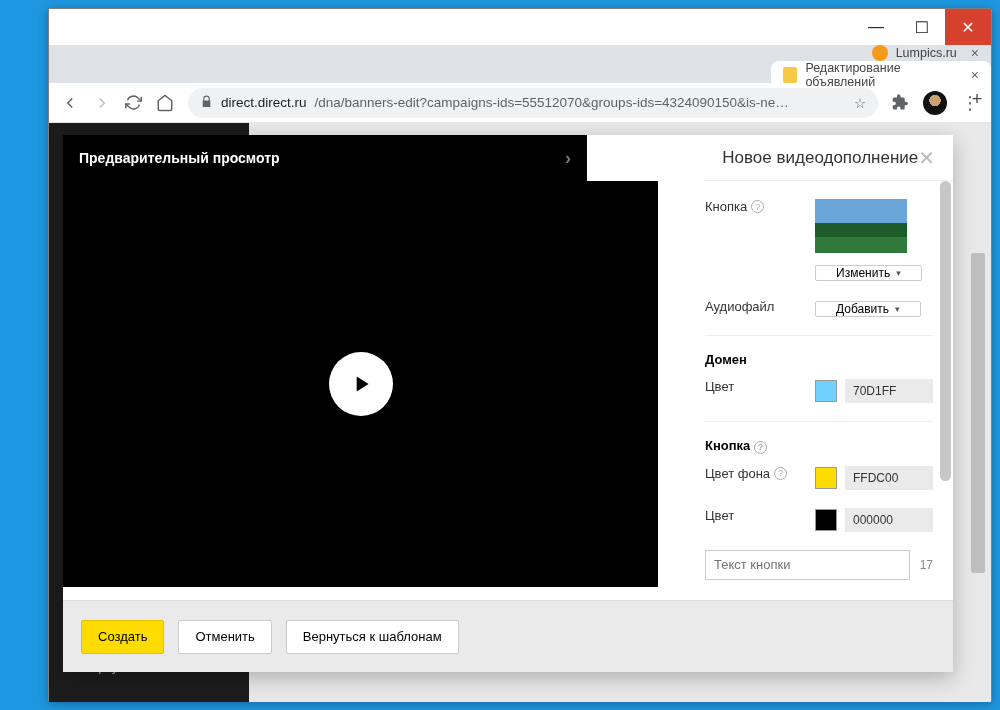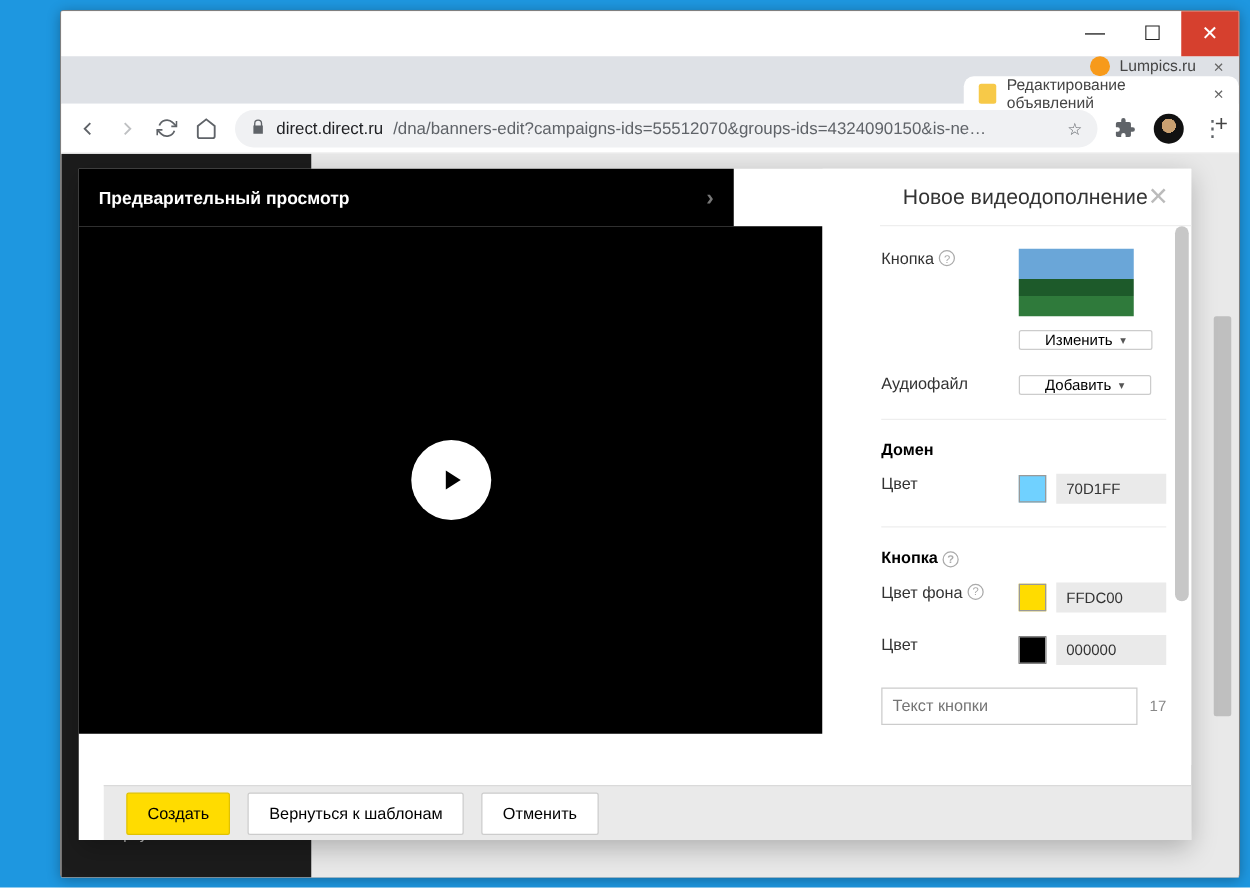--- a/index.html
+++ b/index.html
@@ -40,21 +40,21 @@
   .ddbtn{height:16px; border:1px solid #ccc; background:#fff; padding:0 20px; font-size:12px; display:inline-flex; align-items:center; gap:6px; border-radius:2px;}
   .ddarrow{font-size:9px; color:#555;}
   .hr{height:1px; background:#eee; margin:4px 0 16px 0;}
   .sect{font-size:13px; font-weight:700; margin:6px 0 12px 0;}
   .swatch{width:22px;height:22px;border:1px solid #999;}
   .hexbox{width:88px;height:24px;background:#eaeaea; display:flex;align-items:center; padding:0 8px; font-size:12px; color:#333; margin-left:8px;}
   .colorrow{display:flex; align-items:center;}
   .txtinput{flex:1; height:30px; border:1px solid #ccc; padding:0 8px; font-size:13px; color:#888;}
   .counter{font-size:12px; color:#888; margin-left:10px;}
   .scrollfake{position:absolute; right:2px; top:46px; width:11px; height:300px; background:#c7c7c7; border-radius:6px;}
-  .footer{position:absolute; left:0; right:0; bottom:0; height:44px; background:#eaeaea; border-top:1px solid #dadada; display:flex; align-items:center; padding:0 18px; gap:14px;margin-left:20px;}
+  .footer{position:absolute; left:0; right:0; bottom:0; height:72px; background:#eaeaea; border-top:1px solid #dadada; display:flex; align-items:center; padding:0 18px; gap:14px;}
   .btn{height:34px; padding:0 16px; border:1px solid #ccc; background:#fff; font-size:13px; display:flex; align-items:center; border-radius:2px;}
   .btn.primary{background:#ffdc00; border-color:#e0c200; font-weight:500;}
   .outerscroll{position:absolute; right:6px; top:130px; width:14px; height:320px; background:#bfbfbf; border-radius:2px;}
 </style>
 </head>
 <body>
 
 <div class="window">
 
   <div class="titlebar">
@@ -215,19 +215,19 @@
           <div class="row" style="align-items:center">
             <input class="txtinput" placeholder="Текст кнопки" style="">
             <span class="counter">17</span>
           </div>
 
         </div>
       </div>
 
       <div class="footer">
         <button class="btn primary">Создать</button>
+        <button class="btn">Отменить</button>
         <button class="btn">Вернуться к шаблонам</button>
-        <button class="btn">Отменить</button>
       </div>
 
     </div>
   </div>
 </div>
 
 </body></html>

